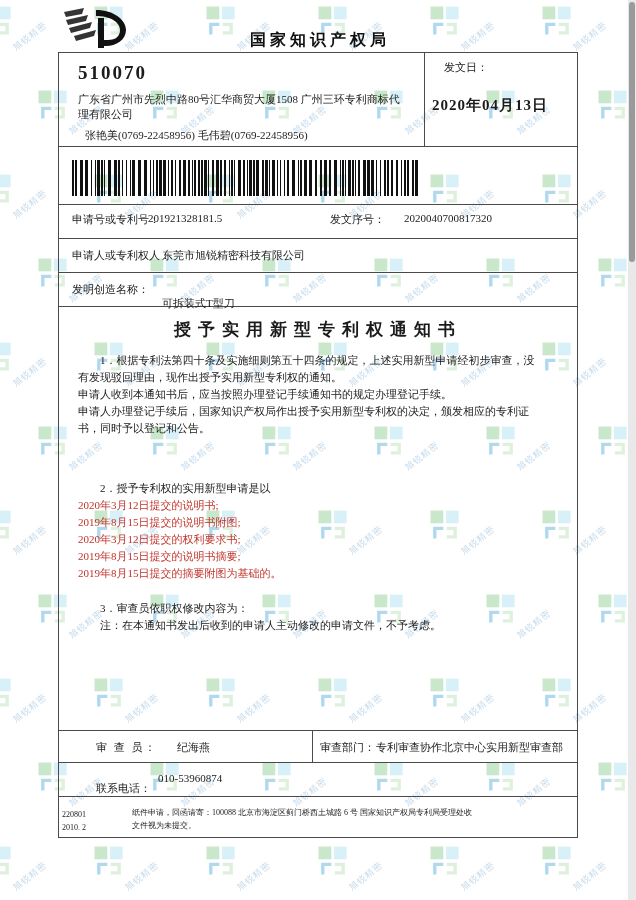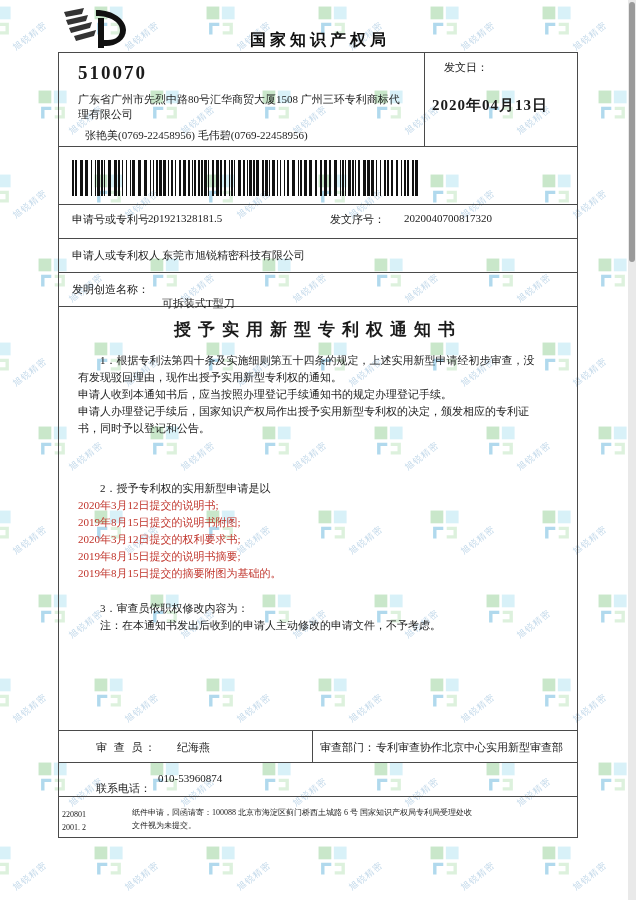--- a/index.html
+++ b/index.html
@@ -942,21 +942,21 @@
 
   <div class="txt" id="examiner-label">审 查 员：</div>
   <div class="txt" id="examiner-value">纪海燕</div>
   <div class="txt" id="dept-label">审查部门：</div>
   <div class="txt" id="dept-value">专利审查协作北京中心实用新型审查部</div>
   <div class="txt" id="tel-label">联系电话：</div>
   <div class="txt" id="tel-value">010-53960874</div>
 
   <div class="txt" id="footer-code">
     <div>220801</div>
-    <div>2001. 2</div>
+    <div>2010. 2</div>
   </div>
   <div class="txt" id="footer-note">
     <p>纸件申请，回函请寄：100088 北京市海淀区蓟门桥西土城路 6 号    国家知识产权局专利局受理处收</p>
     <p>文件视为未提交。</p>
   </div>
 
   <div class="scrollbar">
     <div class="thumb"></div>
   </div>
 

